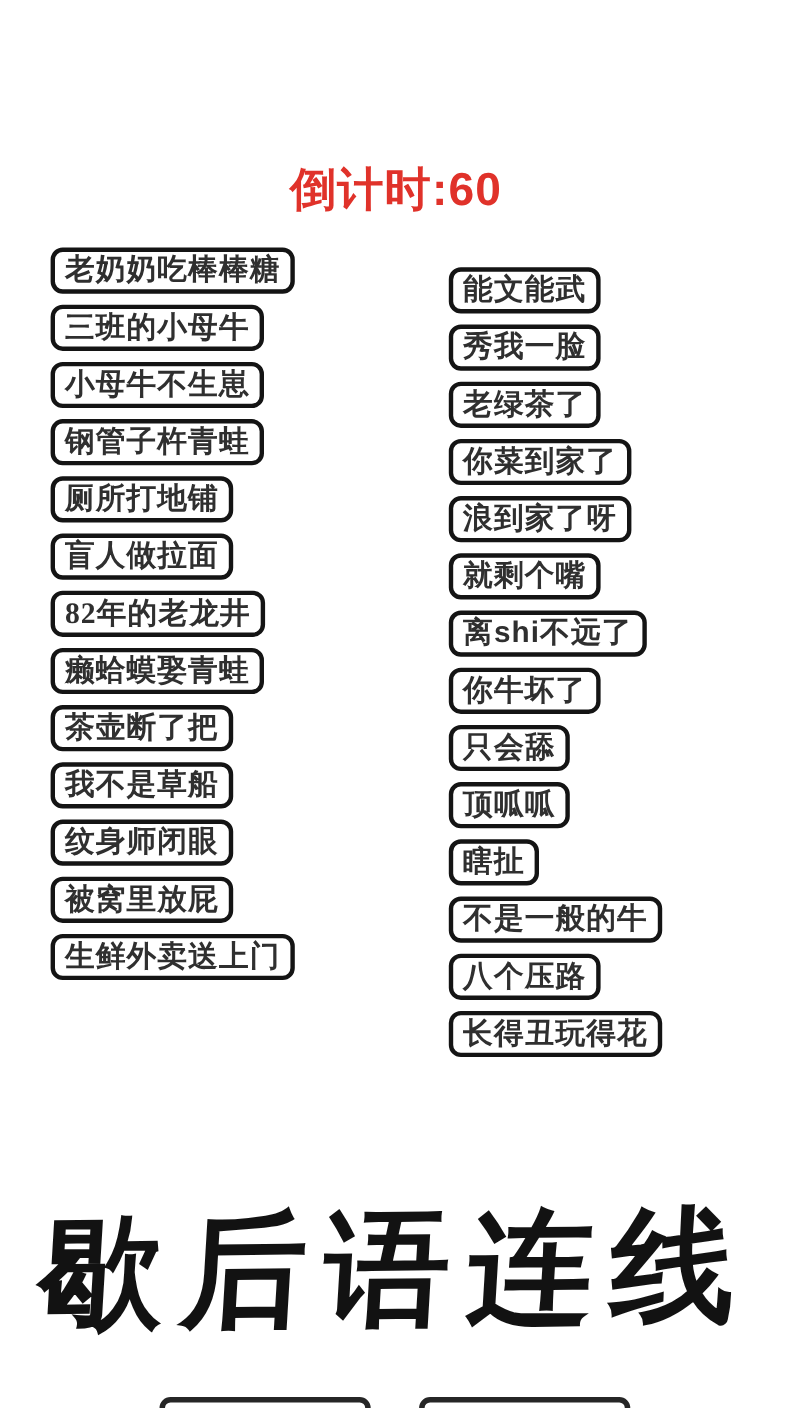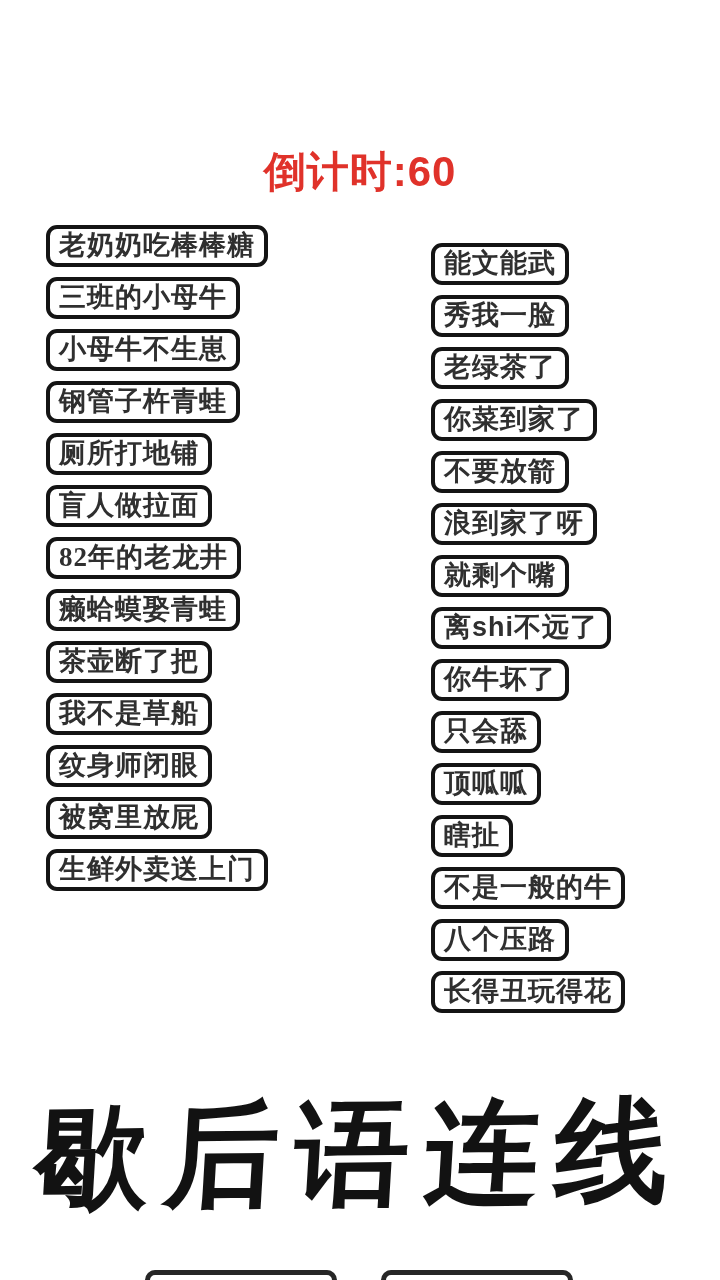--- a/index.html
+++ b/index.html
@@ -21,21 +21,21 @@
     font-weight: bold;
     letter-spacing: 1px;
   }
   .col {
     position: absolute;
     display: flex;
     flex-direction: column;
     align-items: flex-start;
   }
   .col-left  { left: 46px;  top: 225px; width: 250px; font-family: Liberation Serif, serif; }
-  .col-right { left: 431px; top: 243px; width: 262px; }
+  .col-right { left: 408px; top: 243px; width: 262px; }
   .phrase-box {
     box-sizing: border-box;
     width: fit-content;
     max-width: 100%;
     border: 4px solid #141414;
     border-radius: 11px;
     background: #ffffff;
     color: #2f2f2f;
     font-size: 27px;
     line-height: 1.0;
@@ -91,21 +91,20 @@
       <div class="phrase-box">纹身师闭眼</div>
       <div class="phrase-box">被窝里放屁</div>
       <div class="phrase-box">生鲜外卖送上门</div>
     </div>
 
   <div class="col col-right">
       <div class="phrase-box">能文能武</div>
       <div class="phrase-box">秀我一脸</div>
       <div class="phrase-box">老绿茶了</div>
       <div class="phrase-box">你菜到家了</div>
-      <div class="phrase-box">不要放箭</div>
       <div class="phrase-box">浪到家了呀</div>
       <div class="phrase-box">就剩个嘴</div>
       <div class="phrase-box">离shi不远了</div>
       <div class="phrase-box">你牛坏了</div>
       <div class="phrase-box">只会舔</div>
       <div class="phrase-box">顶呱呱</div>
       <div class="phrase-box">瞎扯</div>
       <div class="phrase-box">不是一般的牛</div>
       <div class="phrase-box">八个压路</div>
       <div class="phrase-box">长得丑玩得花</div>

